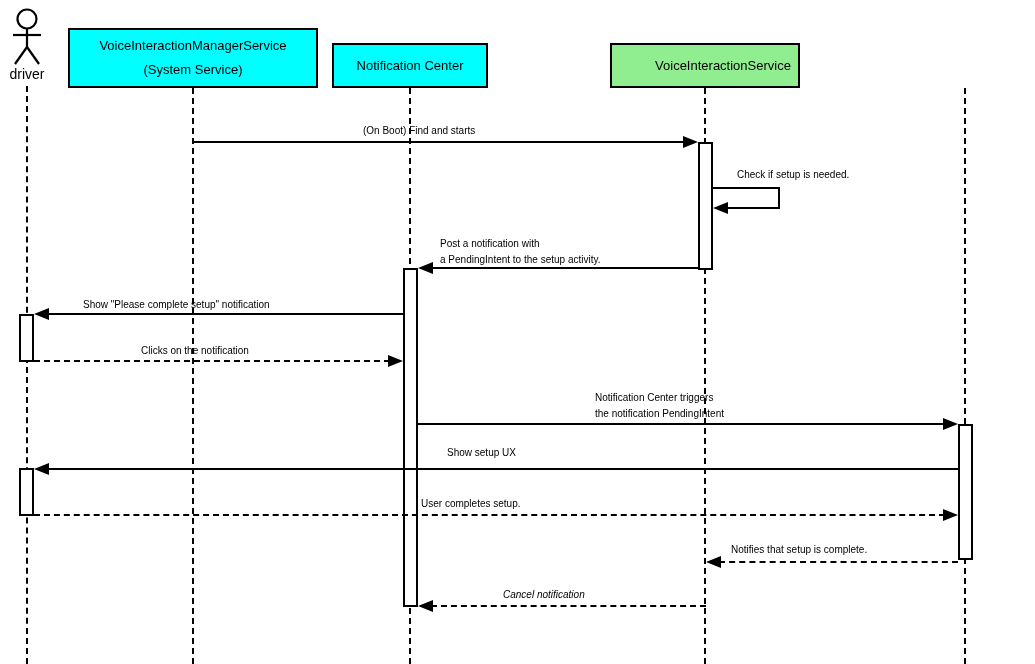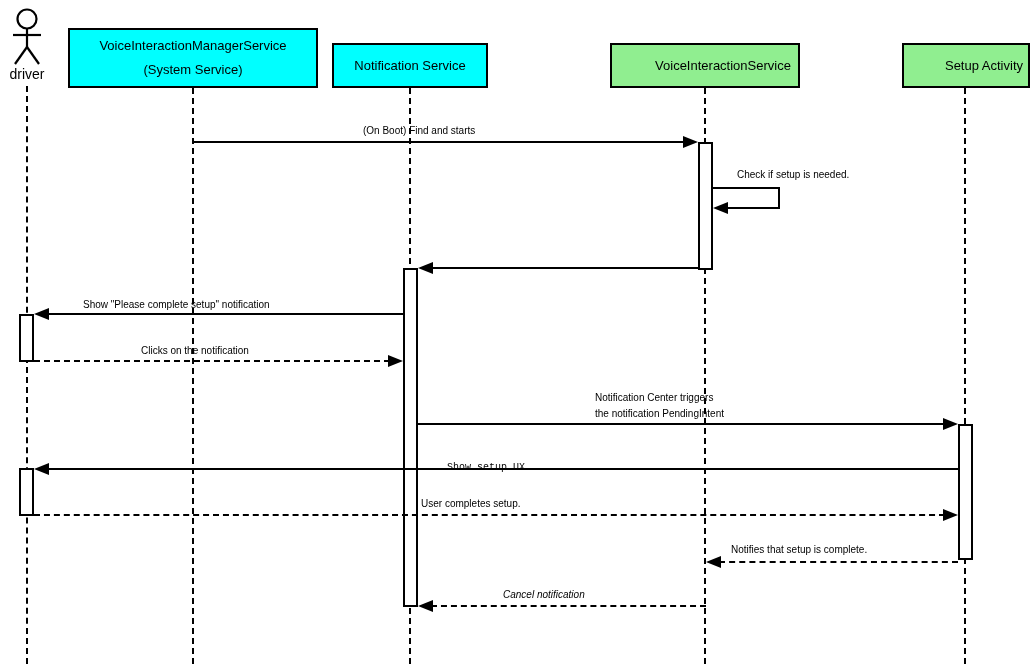--- a/index.html
+++ b/index.html
@@ -41,59 +41,60 @@
     <circle cx="15" cy="11" r="9.5" fill="none" stroke="#000" stroke-width="2.2"></circle>
     <line x1="15" y1="20.5" x2="15" y2="39" stroke="#000" stroke-width="2.2"></line>
     <line x1="1" y1="27" x2="29" y2="27" stroke="#000" stroke-width="2.2"></line>
     <line x1="15" y1="39" x2="3" y2="56" stroke="#000" stroke-width="2.2"></line>
     <line x1="15" y1="39" x2="27" y2="56" stroke="#000" stroke-width="2.2"></line>
   </svg>
   <div class="actor-label">driver</div>
 
   <div class="pbox cyan" style="left:68px;top:28px;width:250px;height:60px;">VoiceInteractionManagerService
 (System Service)</div>
-  <div class="pbox cyan" style="left:332px;top:43px;width:156px;height:45px;">Notification Service</div>
+  <div class="pbox cyan" style="left:332px;top:43px;width:156px;height:45px;">Notification Center</div>
   <div class="pbox green" style="left:610px;top:43px;width:190px;height:45px;">VoiceInteractionService</div>
-  <div class="pbox green" style="left:902px;top:43px;width:128px;height:45px;">Setup Activity</div>
 
   <div class="activation" style="left:698px;top:142px;height:128px;"></div>
   <div class="activation" style="left:403px;top:268px;height:339px;"></div>
   <div class="activation" style="left:19px;top:314px;height:48px;"></div>
   <div class="activation" style="left:19px;top:468px;height:48px;"></div>
   <div class="activation" style="left:958px;top:424px;height:136px;"></div>
 
   <div class="mline" style="left:193px;top:141px;width:492px;"></div>
   <div class="ah right" style="left:683px;top:136px;"></div>
   <div class="mlabel" style="left:363px;top:123px;">(On Boot) Find and starts</div>
 
   <div class="mline" style="left:713px;top:187px;width:67px;"></div>
   <div class="vline" style="left:778px;top:187px;height:22px;"></div>
   <div class="mline" style="left:726px;top:207px;width:54px;"></div>
   <div class="ah left" style="left:713px;top:202px;"></div>
   <div class="mlabel" style="left:737px;top:167px;">Check if setup is needed.</div>
 
   <div class="mline" style="left:431px;top:267px;width:267px;"></div>
   <div class="ah left" style="left:418px;top:262px;"></div>
+  <div class="mlabel" style="left:440px;top:236px;">Post a notification with
+a PendingIntent to the setup activity.</div>
 
   <div class="mline" style="left:47px;top:313px;width:356px;"></div>
   <div class="ah left" style="left:34px;top:308px;"></div>
   <div class="mlabel" style="left:83px;top:297px;">Show "Please complete setup" notification</div>
 
   <div class="mline dashed" style="left:34px;top:360px;width:356px;"></div>
   <div class="ah right" style="left:388px;top:355px;"></div>
   <div class="mlabel" style="left:141px;top:343px;">Clicks on the notification</div>
 
   <div class="mline" style="left:418px;top:423px;width:527px;"></div>
   <div class="ah right" style="left:943px;top:418px;"></div>
   <div class="mlabel" style="left:595px;top:390px;">Notification Center triggers
 the notification PendingIntent</div>
 
   <div class="mline" style="left:47px;top:468px;width:911px;"></div>
   <div class="ah left" style="left:34px;top:463px;"></div>
-  <div class="mlabel" style="left:447px;top:460px;font-family:Liberation Mono, monospace;">Show setup UX</div>
+  <div class="mlabel" style="left:447px;top:445px;">Show setup UX</div>
 
   <div class="mline dashed" style="left:34px;top:514px;width:911px;"></div>
   <div class="ah right" style="left:943px;top:509px;"></div>
   <div class="mlabel" style="left:421px;top:496px;">User completes setup.</div>
 
   <div class="mline dashed" style="left:719px;top:561px;width:239px;"></div>
   <div class="ah left" style="left:706px;top:556px;"></div>
   <div class="mlabel" style="left:731px;top:542px;">Notifies that setup is complete.</div>
 
   <div class="mline dashed" style="left:431px;top:605px;width:275px;"></div>

